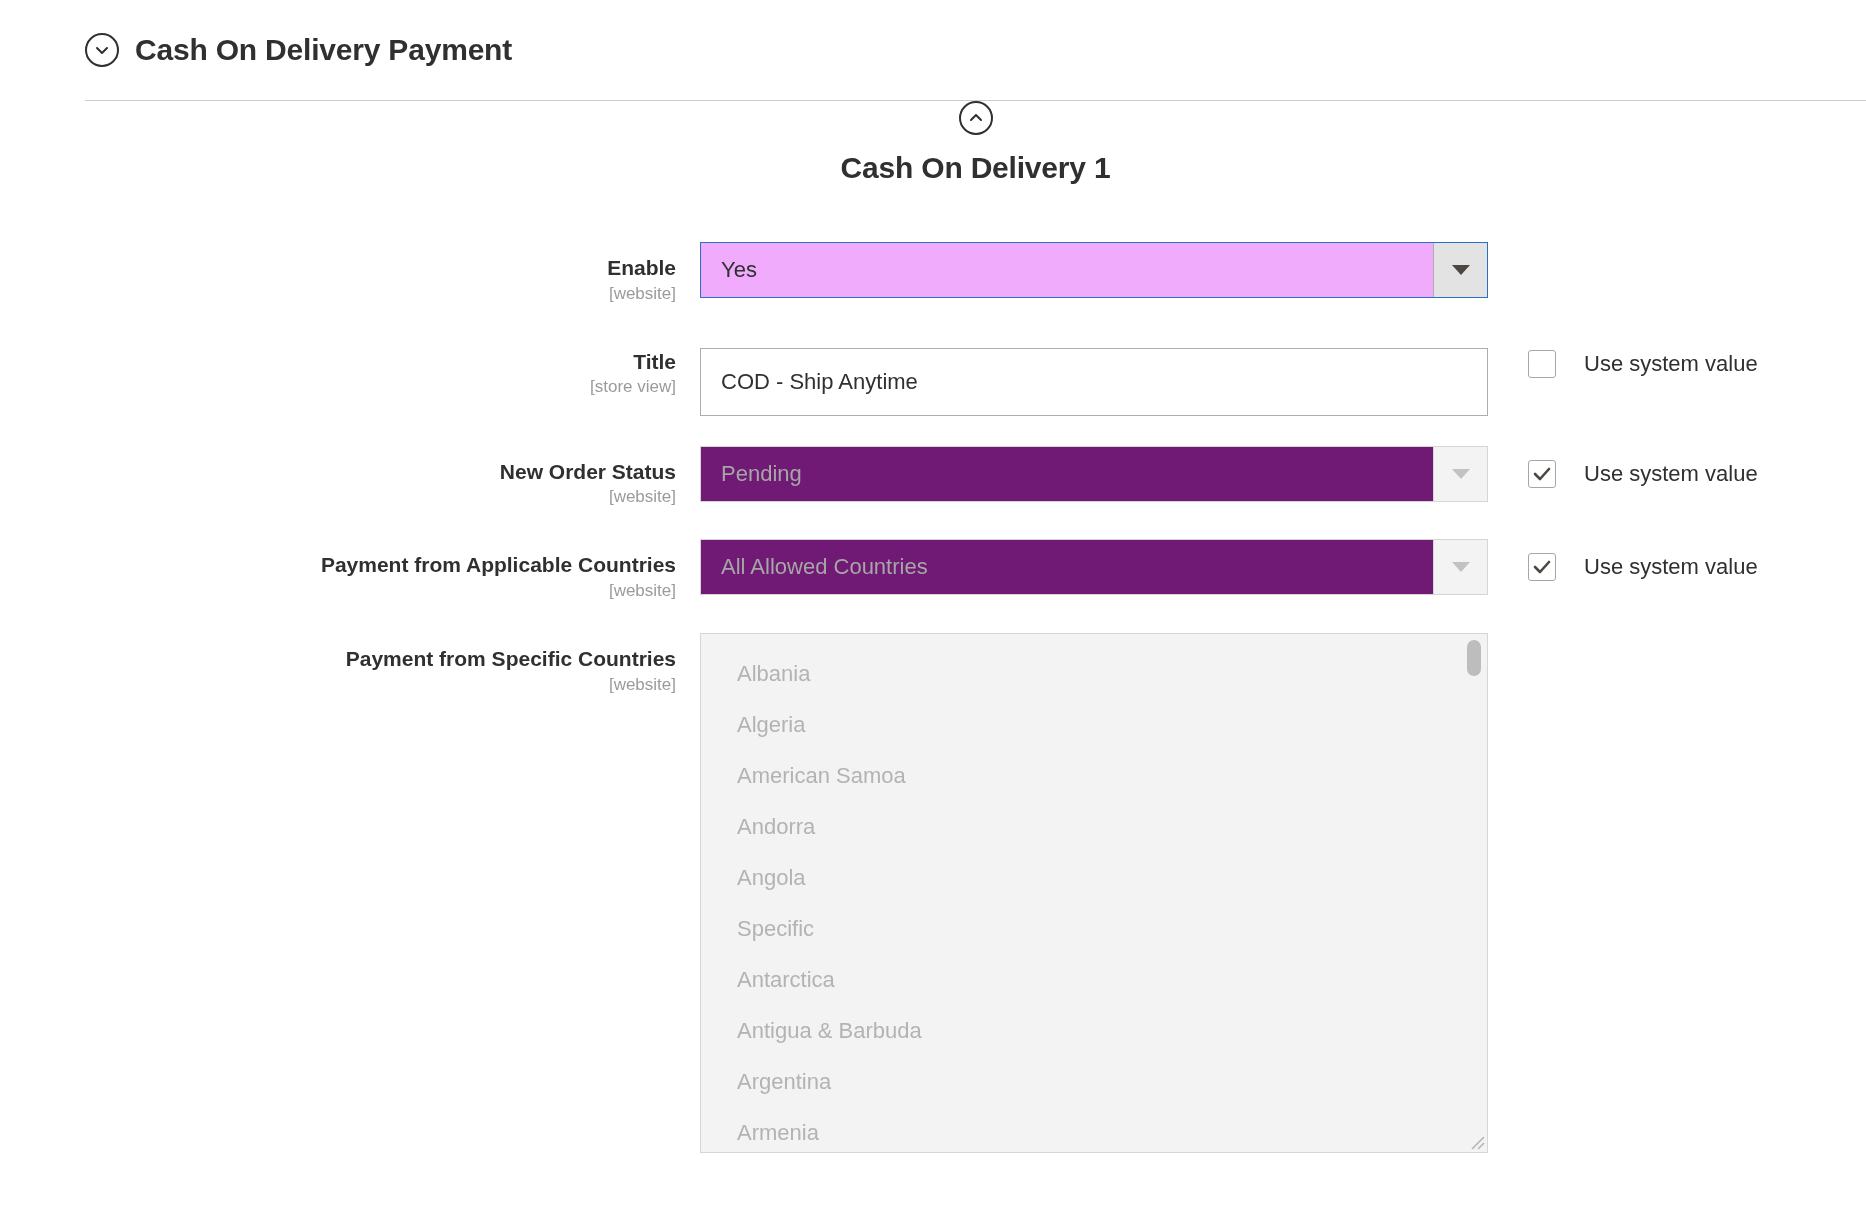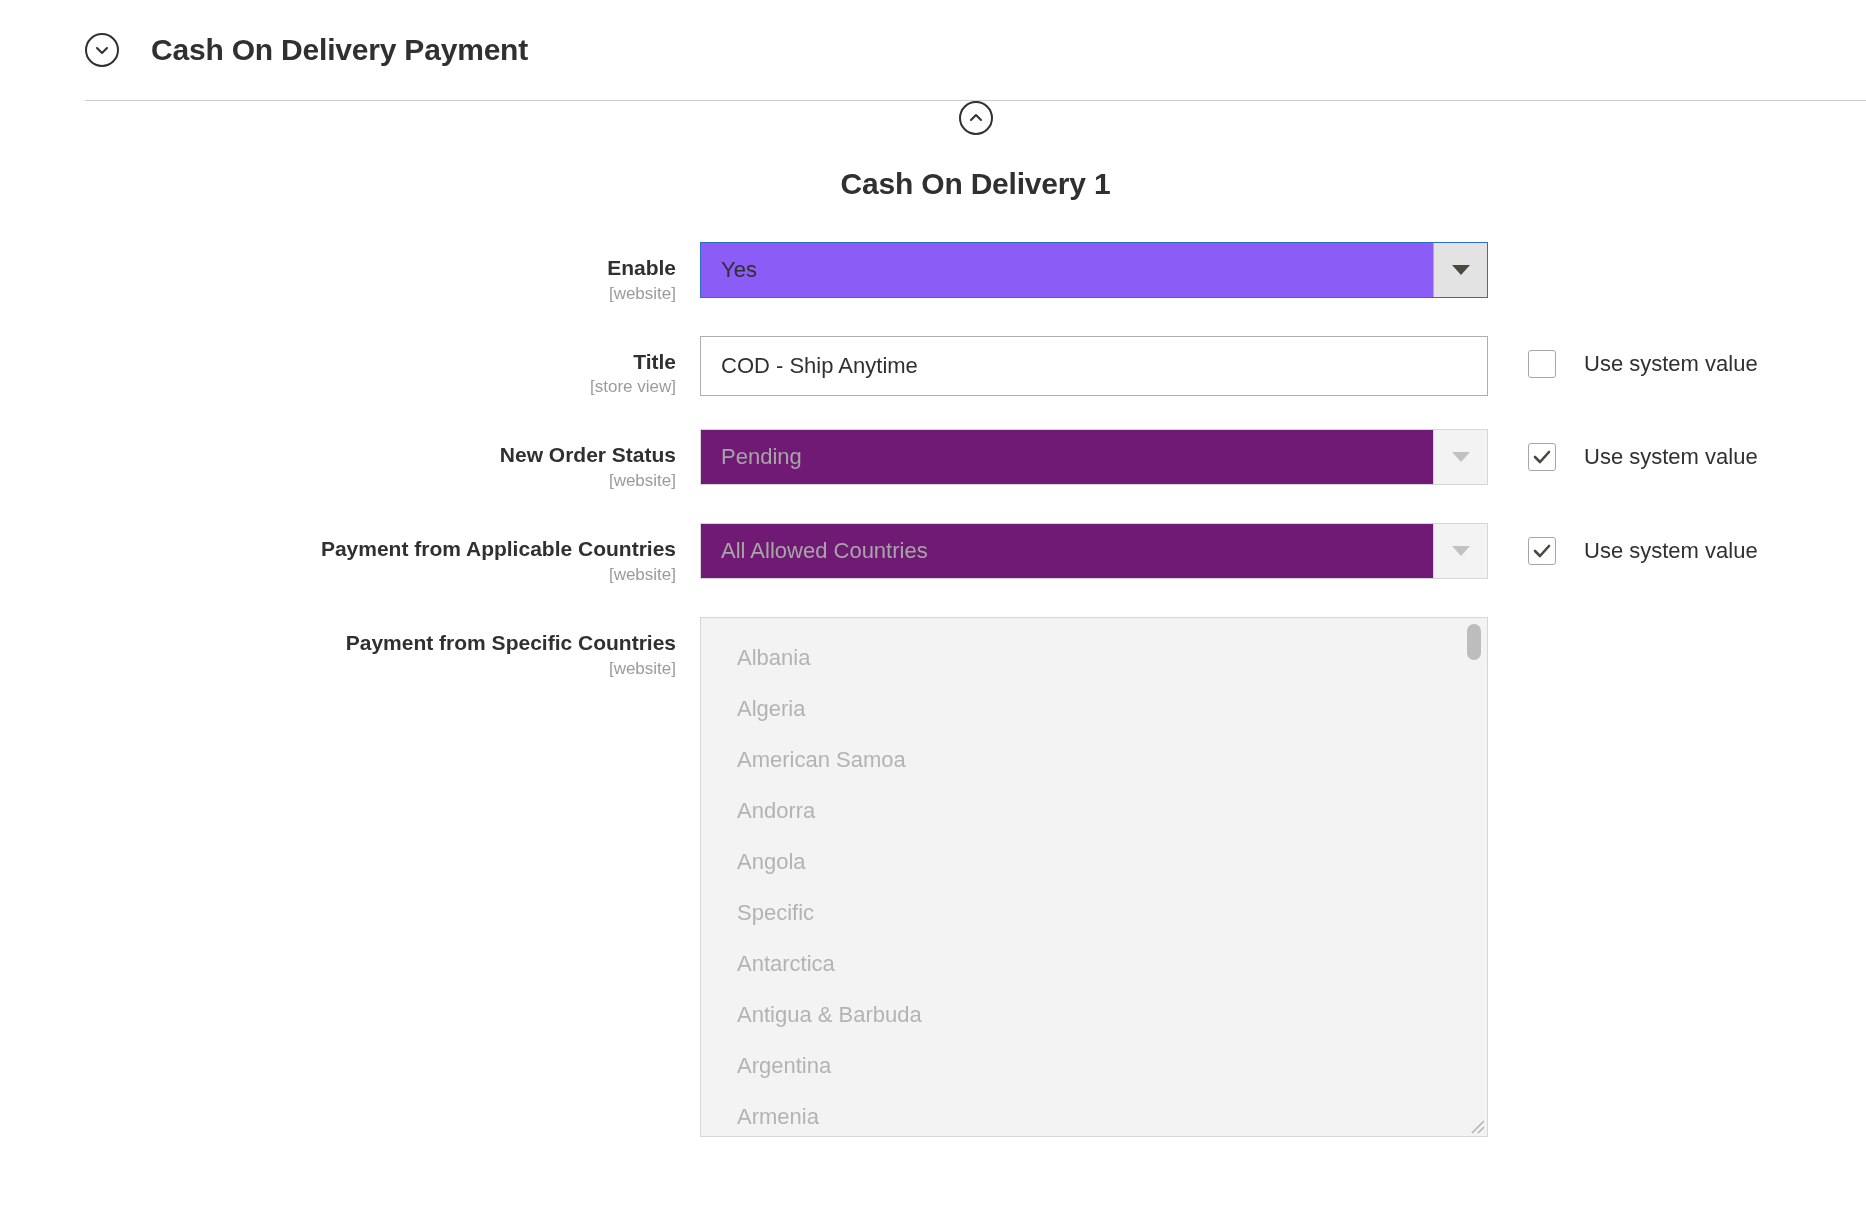--- a/index.html
+++ b/index.html
@@ -10,21 +10,21 @@
     background: #ffffff;
     font-family: "Liberation Sans", sans-serif;
     -webkit-font-smoothing: antialiased;
   }
   .page { position: relative; width: 1866px; height: 1212px; overflow: hidden; }
 
   
   .section-header {
     display: flex;
     align-items: center;
-    gap: 32px;
+    gap: 16px;
     padding-left: 85px;
   }
   .section-header-collapsed { height: 100px; }
   .section-header-expanded  { height: 86px; flex-direction: column; }
 
   .toggle-icon {
     width: 34px; height: 34px;
     flex: 0 0 34px;
     border: 2px solid #303030;
     border-radius: 50%;
@@ -80,21 +80,21 @@
   .row-control {
     width: 788px;
     flex: 0 0 788px;
     position: relative;
   }
 
   
   .select {
     position: relative;
     height: 56px;
-    background: #8b5cf6;
+    background: #f0abfc;
     border: 1px solid #adadad;
     display: flex;
     align-items: center;
   }
   .select.focused { border: 1px solid #2a6fc5; }
   .select-value {
     flex: 1;
     padding: 0 16px 0 20px;
     font-size: 22px;
     color: #303030;
@@ -124,25 +124,26 @@
   }
   .select.disabled .select-value { color: #a6a6a6; }
   .select.disabled .select-arrow {
     background: #f3f3f3;
     border-left: 1px solid #d6d6d6;
   }
   .select.disabled .tri { border-top-color: #c2c2c2; }
 
   
   .textinput {
-    height: 60px;
+    height: 68px;
     background: #ffffff;
     border: 1px solid #adadad;
     display: flex;
     align-items: center;
+    margin-top: 12px;
   }
   .textinput-value {
     padding: 0 16px 0 20px;
     font-size: 22px;
     color: #303030;
     white-space: nowrap;
     overflow: hidden;
   }
 
   

